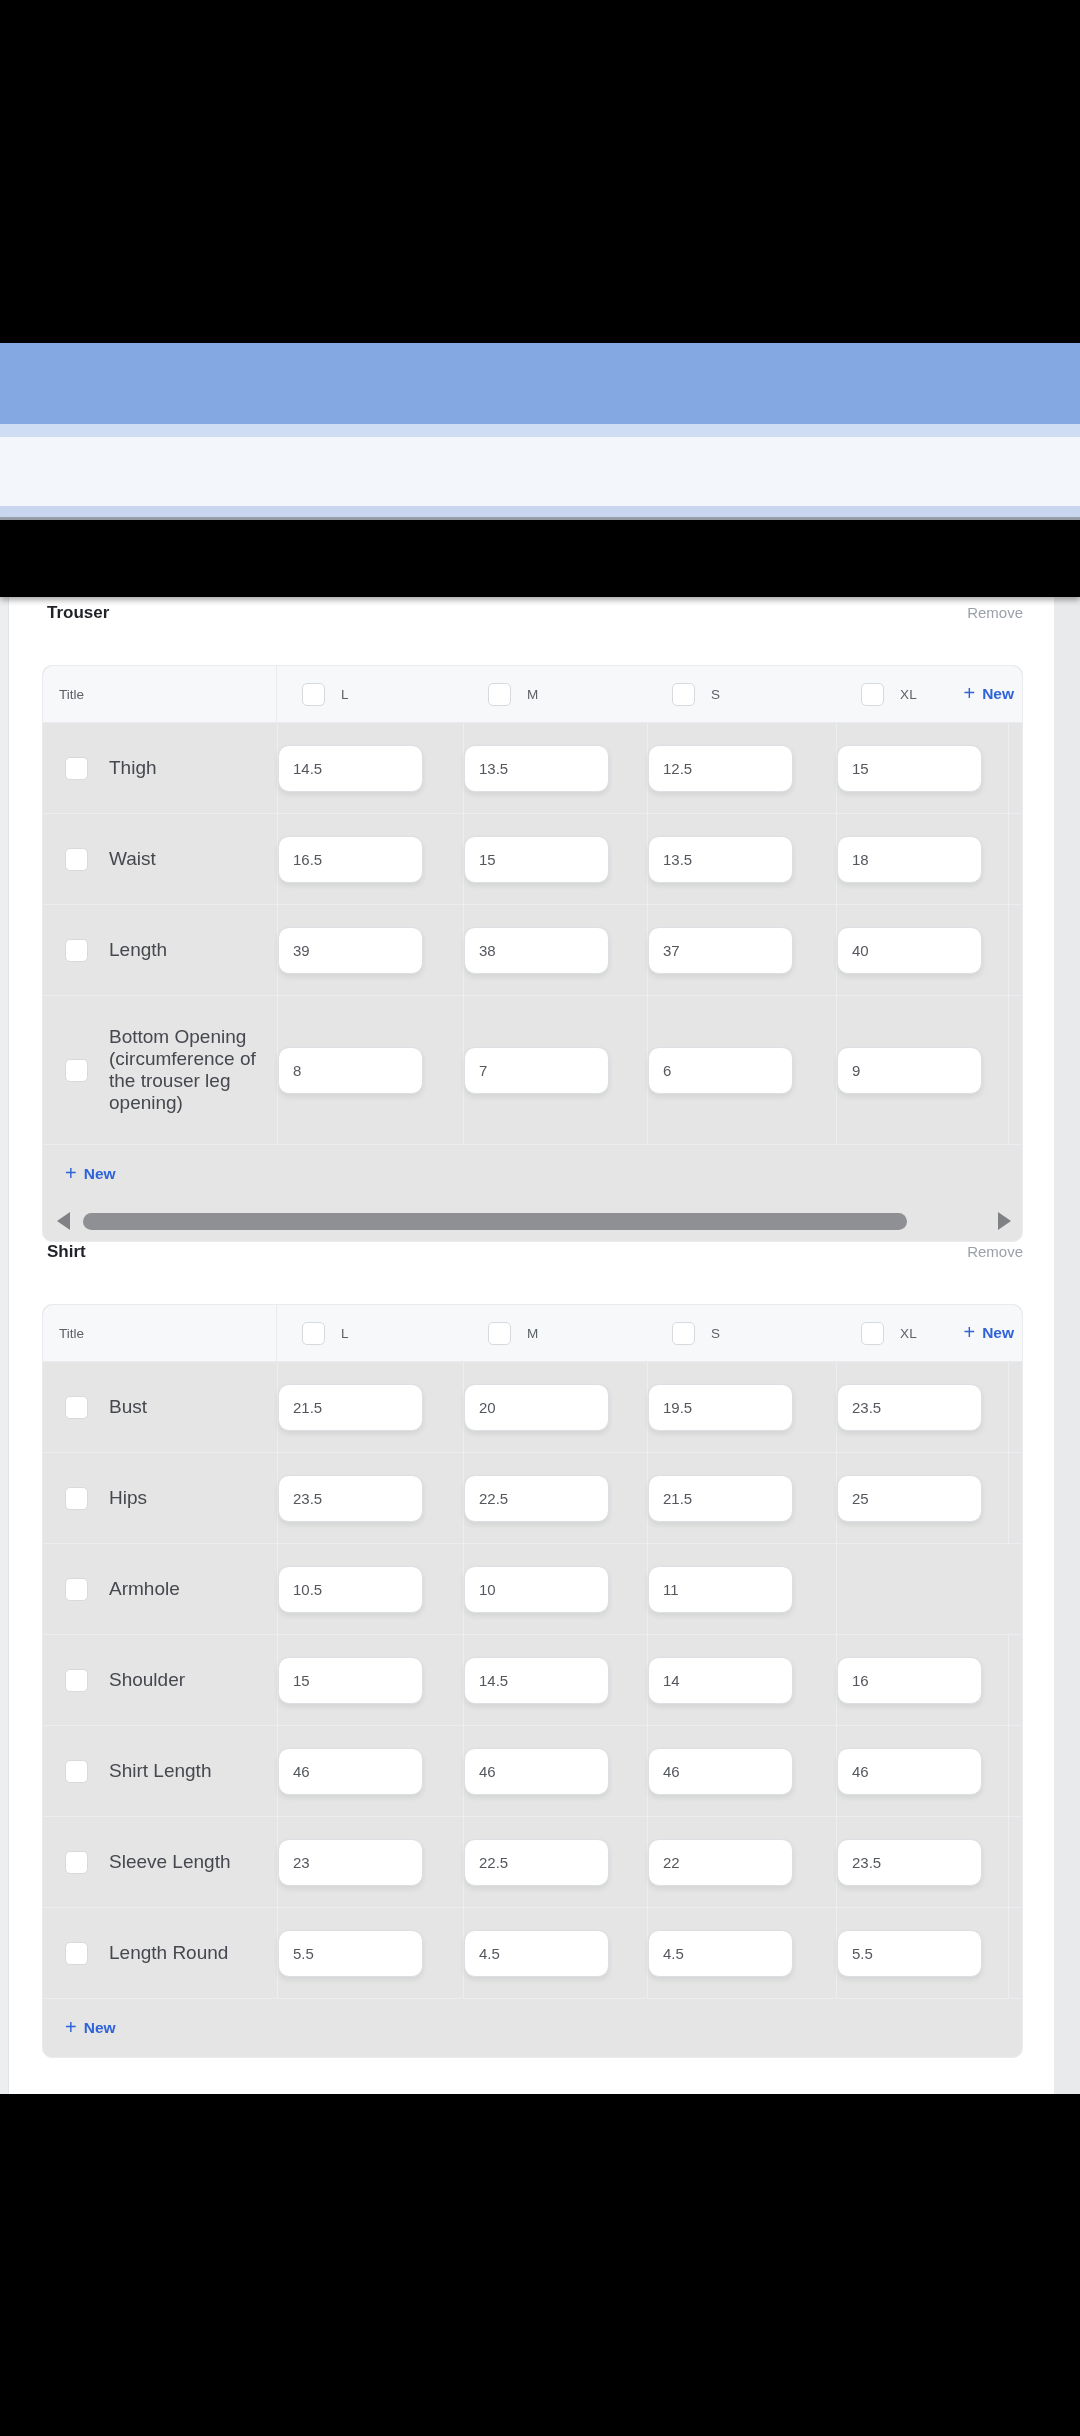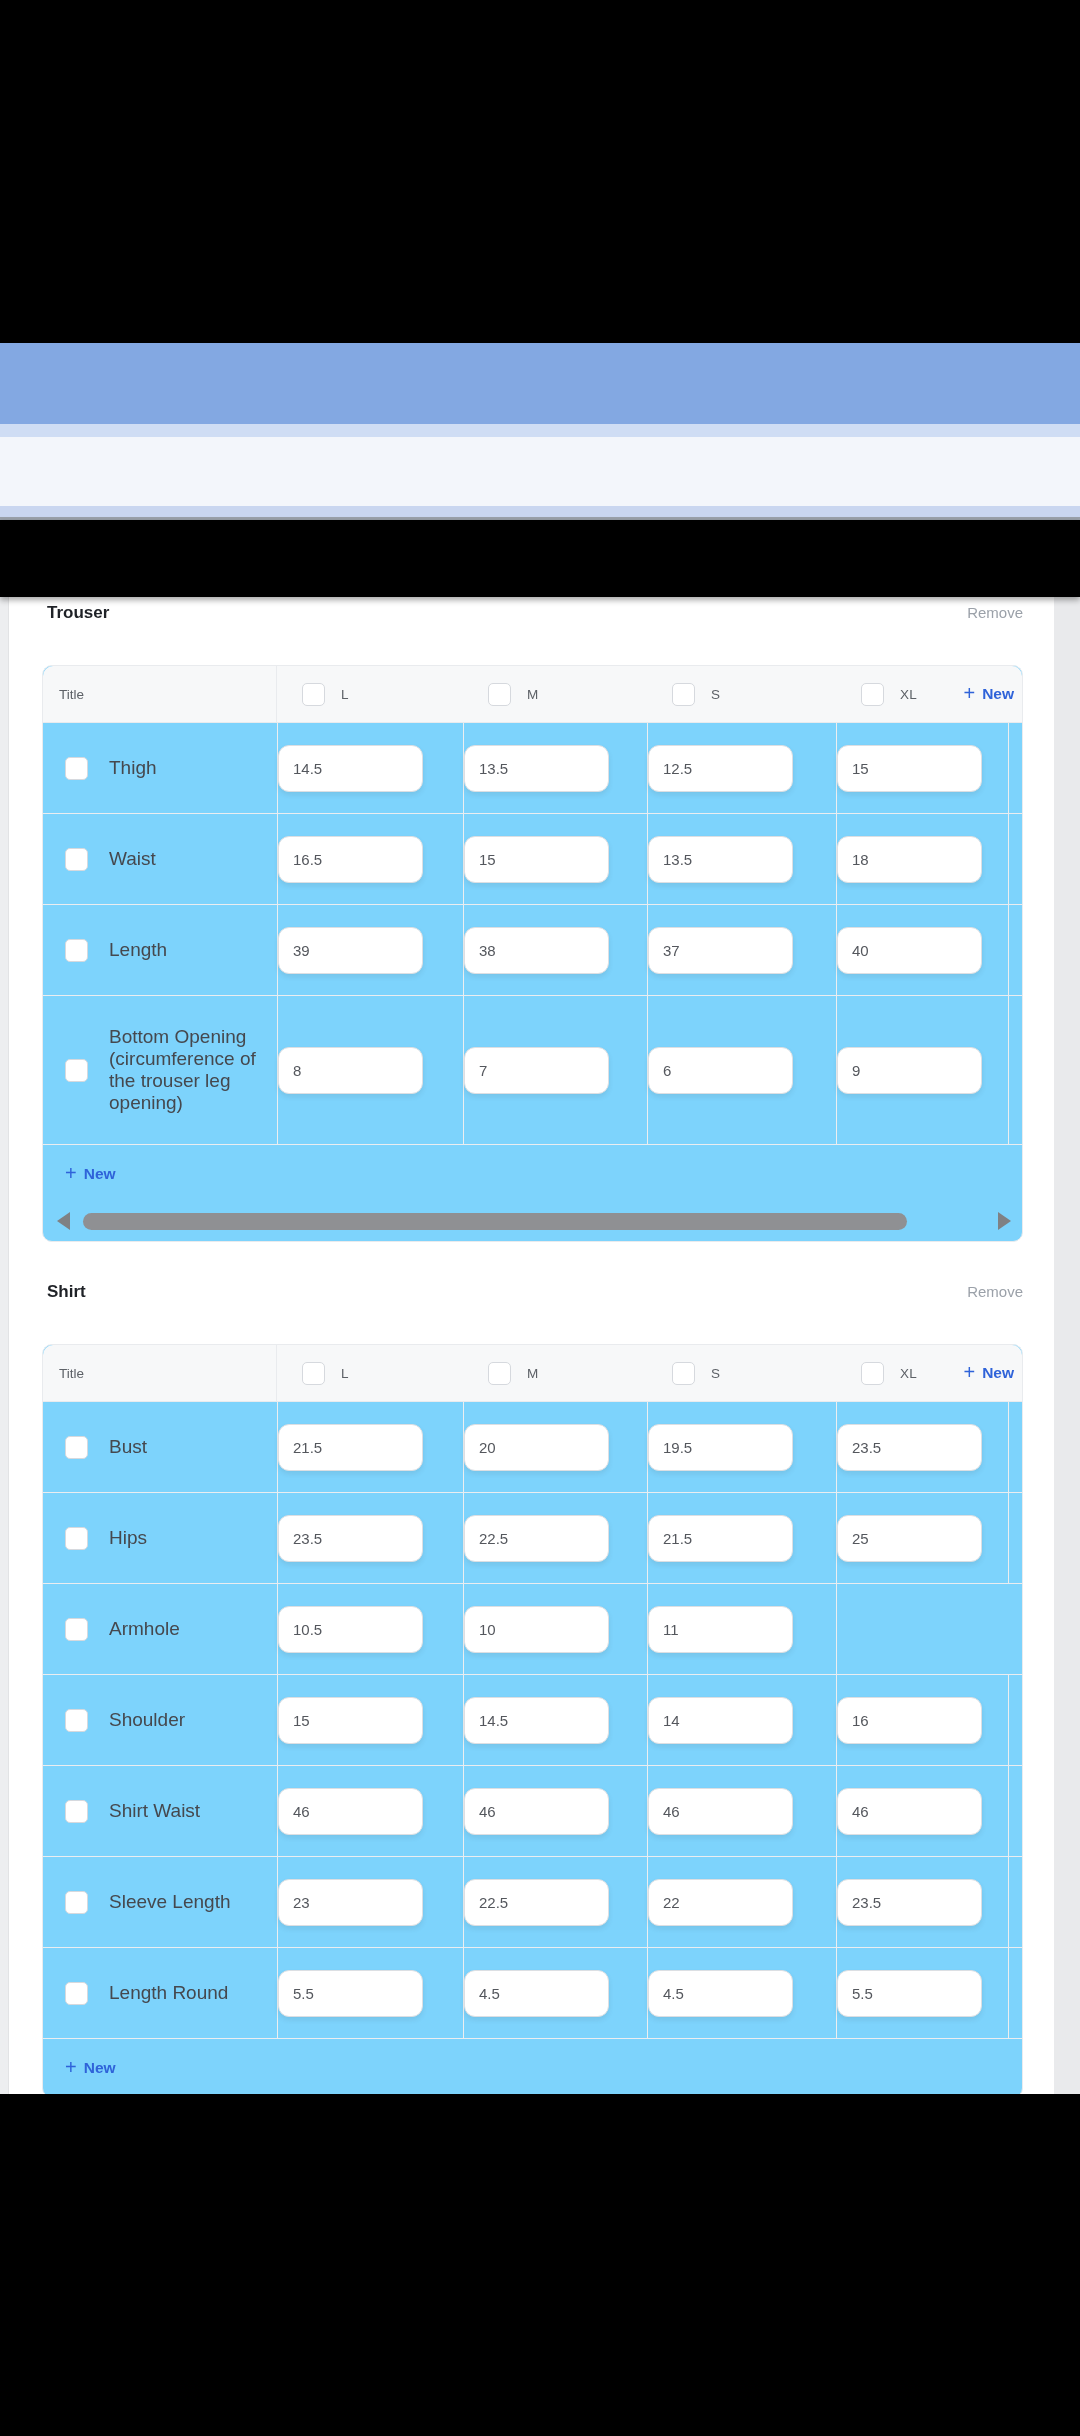--- a/index.html
+++ b/index.html
@@ -14,27 +14,27 @@
   .band-pale     { top:437px; height:69px; background:#f3f6fb; }
   .band-strip-b  { top:506px; height:11px; background:#c9d6f0; }
   .band-hairline { top:517px; height:3px;  background:#9aa1aa; }
   .band-black-2  { top:520px; height:77px; background:#000; box-shadow:0 3px 6px rgba(0,0,0,.35); z-index:3; }
 
   
   .content { position:absolute; left:0; top:597px; width:1080px; height:1682px; background:#fff; z-index:1; }
   .rail-left  { position:absolute; left:0; top:0; bottom:0; width:9px;  background:#edeef0; border-right:1px solid #e2e3e5; z-index:2; }
   .rail-right { position:absolute; right:0; top:0; bottom:0; width:26px; background:#e9eaec; z-index:2; }
   .sections { position:relative; padding-top:6px; }
-  .section + .section { margin-top:40px; }
+  .section + .section { }
 
   .section-head { display:flex; align-items:baseline; justify-content:space-between; margin:0 57px 42px 47px; }
   .sec-title { font-size:17px; font-weight:700; color:#1f2227; }
   .remove-label { font-size:15px; color:#9ba1a9; cursor:pointer; }
 
-  .table { margin-left:42px; width:981px; border:1px solid #e9ebee; border-radius:10px; background:#7dd3fc; }
+  .table { margin-left:42px; width:981px; border:1px solid #e9ebee; border-radius:10px; background:#e5e5e5; }
 
   .grid-cols { display:grid; grid-template-columns:234px 186px 184px 189px 172px 1fr; }
 
   .thead { position:relative; height:57px; background:#f7f8f9; border-bottom:1px solid #e9ebee; border-radius:10px 10px 0 0; }
   .hcell-title { display:flex; align-items:center; padding-left:16px; font-size:13.5px; color:#5d6167; border-right:1px solid #e9ebee; }
   .hcol { display:flex; align-items:center; padding-left:25px; gap:16px; }
   .hcol-label { font-size:13.5px; color:#5d6167; letter-spacing:.3px; }
   .hnew { position:absolute; right:8px; top:0; bottom:0; display:flex; align-items:center; gap:7px; cursor:pointer; }
   .plus   { color:#2f63d9; font-size:20px; line-height:1; margin-top:-2px; font-weight:400; }
   .newtxt { color:#2f63d9; font-size:15.5px; font-weight:700; }
@@ -344,21 +344,21 @@
 
   <div class="cell-val">
     <input class="m-input" type="text" value="16" style="">
   </div>
 <div class="cell-sliver"></div>
   </div>
 
   <div class="trow grid-cols">
     <div class="cell-label">
       <span class="checkbox"></span>
-      <span class="row-label">Shirt Waist</span>
+      <span class="row-label">Shirt Length</span>
     </div>
 
   <div class="cell-val">
     <input class="m-input" type="text" value="46" style="">
   </div>
 
   <div class="cell-val">
     <input class="m-input" type="text" value="46" style="">
   </div>
 

